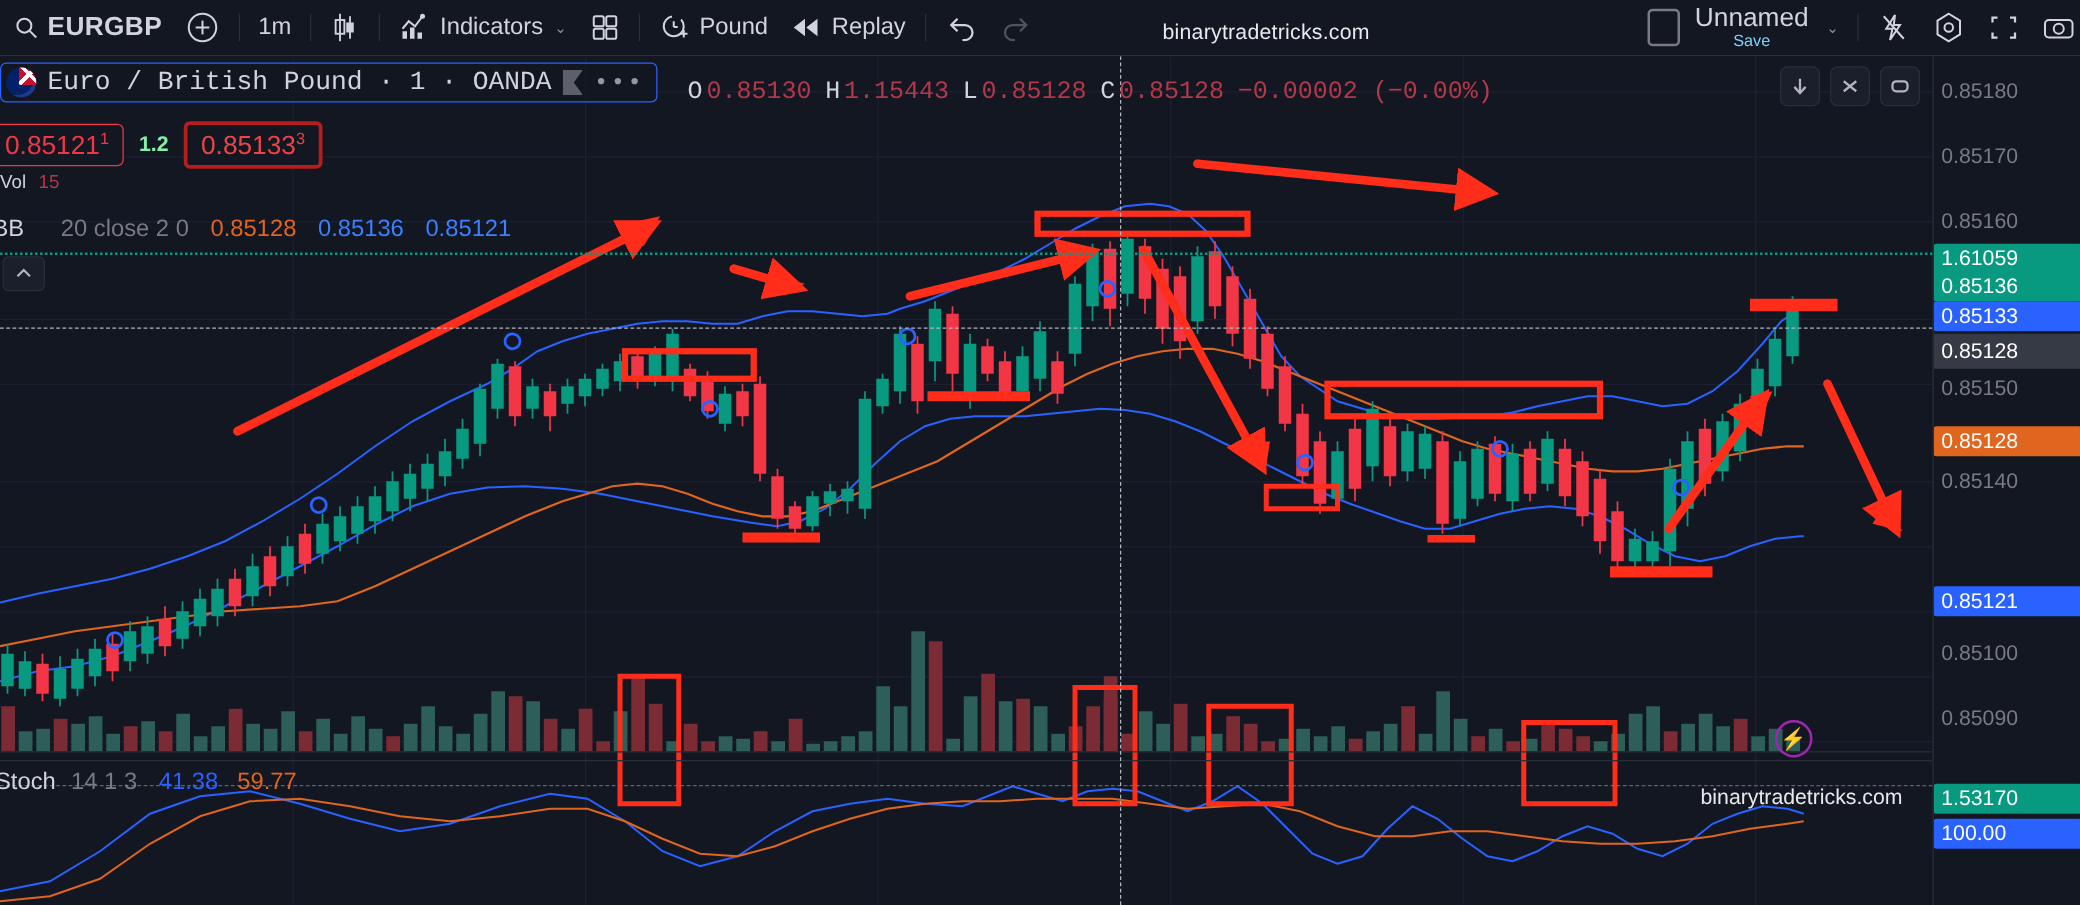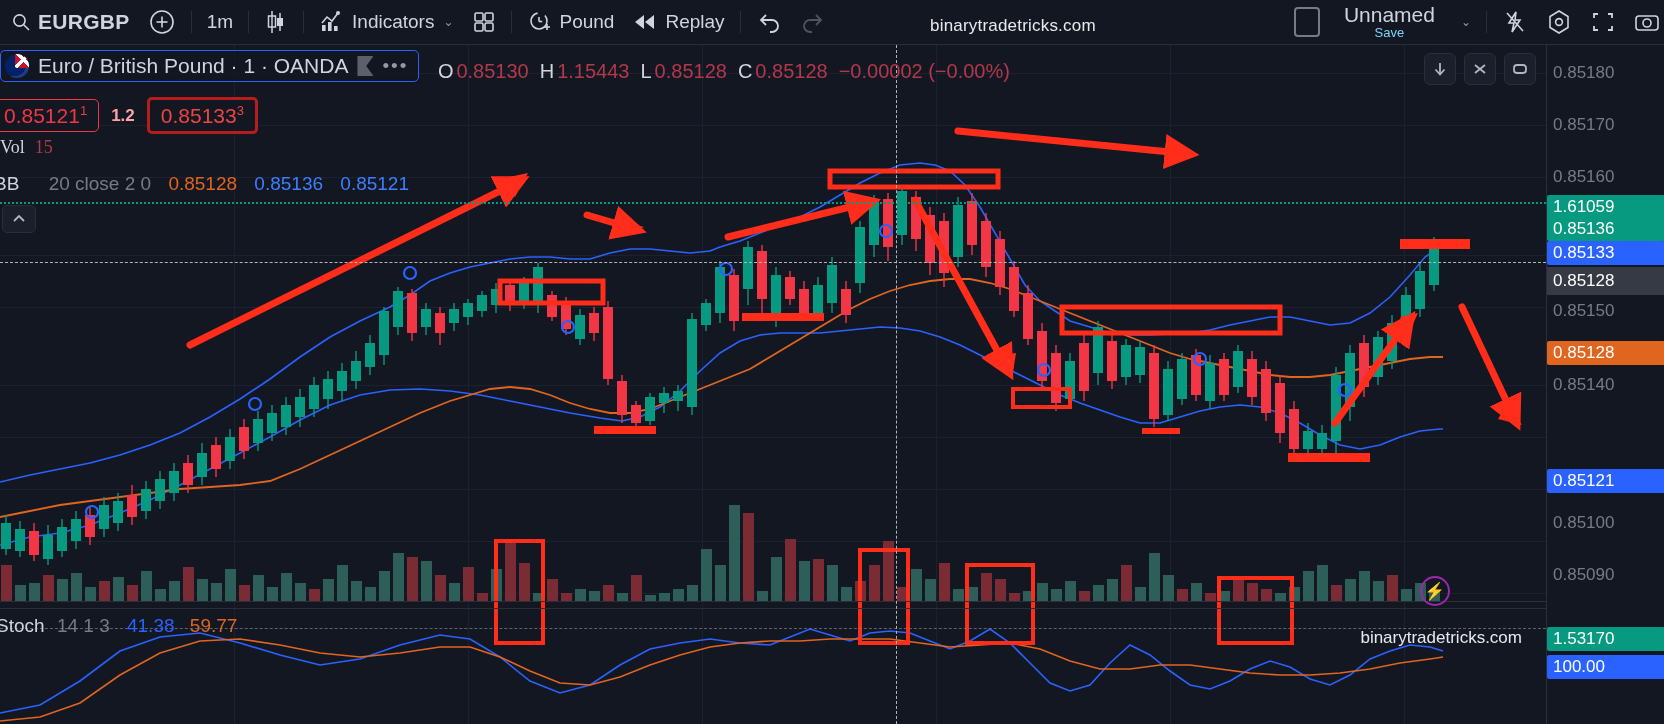--- a/index.html
+++ b/index.html
@@ -42,21 +42,21 @@
   
   .chart-area {
     position: absolute; left: 0; top: 45px; width: 1546px; height: 679px;
     background: #131722; overflow: hidden;
   }
   .grid-v, .grid-h { position: absolute; background: #1c2030; }
   .grid-v { width: 1px; height: 679px; top: 0; }
   .grid-h { height: 1px; width: 1546px; left: 0; }
 
   
-  .legend { position: absolute; left: 0; top: 5px; z-index: 30; }
+  .legend { position: absolute; left: 0; top: 5px; z-index: 30; font-family: Liberation Mono, monospace; }
   .legend-row1 {
     display: inline-flex; align-items: center; gap: 9px;
     padding: 3px 10px 3px 4px; border: 1px solid #2962ff; border-radius: 5px;
     background: rgba(19,23,34,.75);
   }
   .flag {
     width: 24px; height: 24px; border-radius: 50%; flex: 0 0 24px;
     background: radial-gradient(circle at 35% 35%, #012169 0 62%, #1e3a8a 63% 100%);
     position: relative; overflow: hidden;
   }
@@ -74,25 +74,25 @@
   .ohlc { font-size: 20px; color: #d1d4dc; margin-left: 14px; display: inline-flex; gap: 3px; align-items: baseline; white-space: nowrap; }
   .ohlc .lbl { color: #d1d4dc; }
   .ohlc .val { color: #b2384a; }
   .ohlc .chg { color: #b2384a; margin-left: 8px; }
 
   .pricetags { position: absolute; left: 0; top: 52px; display: flex; align-items: center; gap: 12px; z-index: 30; }
   .tag {
     font-size: 21px; padding: 3px 11px; border-radius: 5px; background: rgba(19,23,34,.85);
   }
   .tag-bid { border: 1px solid #f23645; color: #f23645; margin-left: -8px; }
-  .tag-spread { color: #fca5a5; font-size: 17px; font-weight: 700; }
+  .tag-spread { color: #86efac; font-size: 17px; font-weight: 700; }
   .tag-ask { border: 3px solid #b91c1c; color: #ef4444; }
   .tag sup { font-size: 13px; }
 
-  .vol-legend { position: absolute; left: 0; top: 92px; font-size: 18px; color: #d1d4dc; z-index: 30; font-family: Liberation Serif, serif; }
+  .vol-legend { position: absolute; left: 0; top: 92px; font-size: 15px; color: #d1d4dc; z-index: 30; }
   .vol-legend .v { color: #b2384a; margin-left: 10px; }
   .bb-legend { position: absolute; left: -6px; top: 128px; font-size: 19px; z-index: 30; white-space: nowrap; }
   .bb-legend .nm { color: #d1d4dc; }
   .bb-legend .p { color: #787b86; margin-left: 24px; }
   .bb-legend .o { color: #e0651f; margin-left: 12px; }
   .bb-legend .b { color: #3d7fff; margin-left: 12px; }
 
   .collapse-btn {
     position: absolute; left: 2px; top: 160px; width: 34px; height: 28px;
     border: 1px solid #2a2e39; border-radius: 5px; background: #1b1f2b;
@@ -265,21 +265,21 @@
             <path d="M20 9 h-10 a6 6 0 0 0 0 12 h2" fill="none" stroke="#50535e" stroke-width="1.8"></path>
             <polyline points="16,4 21,9 16,14" fill="none" stroke="#50535e" stroke-width="1.8"></polyline>
           </svg>
       </span>
     </div>
 
     <div class="watermark-top">binarytradetricks.com</div>
 
     <div style="flex:1"></div>
 
-    <div class="tb-btn" style="gap:24px;">
+    <div class="tb-btn" style="gap:12px;">
       <span class="layout-box"></span>
       <span class="unnamed-wrap">
         <span class="unnamed-title">Unnamed</span>
         <span class="unnamed-save">Save</span>
       </span>
       <span class="tb-chev">⌄</span>
     </div>
 
     <div class="tb-sep"></div>
 

